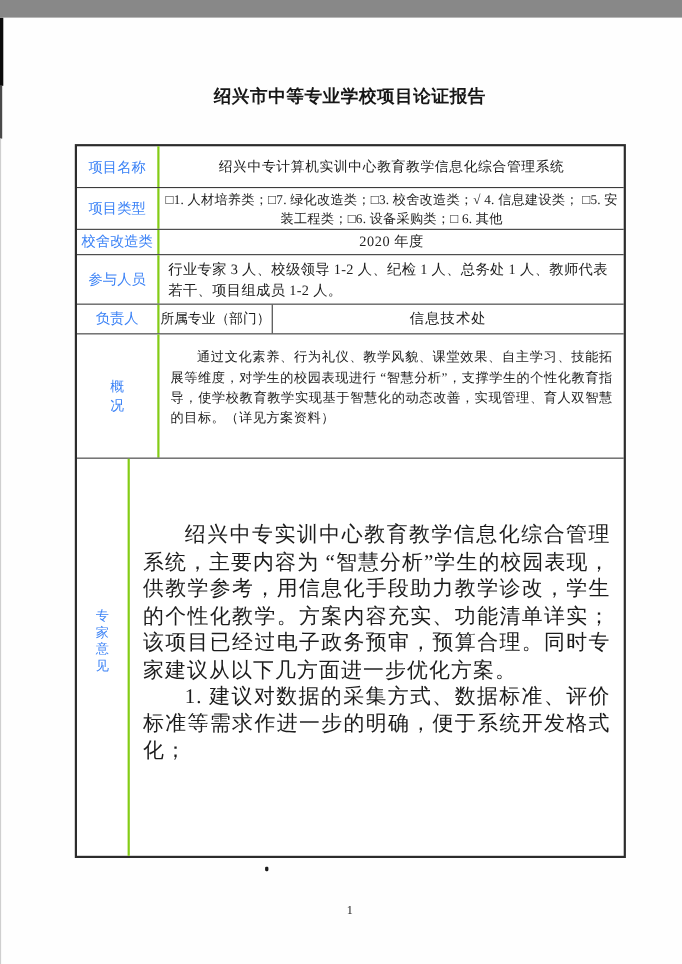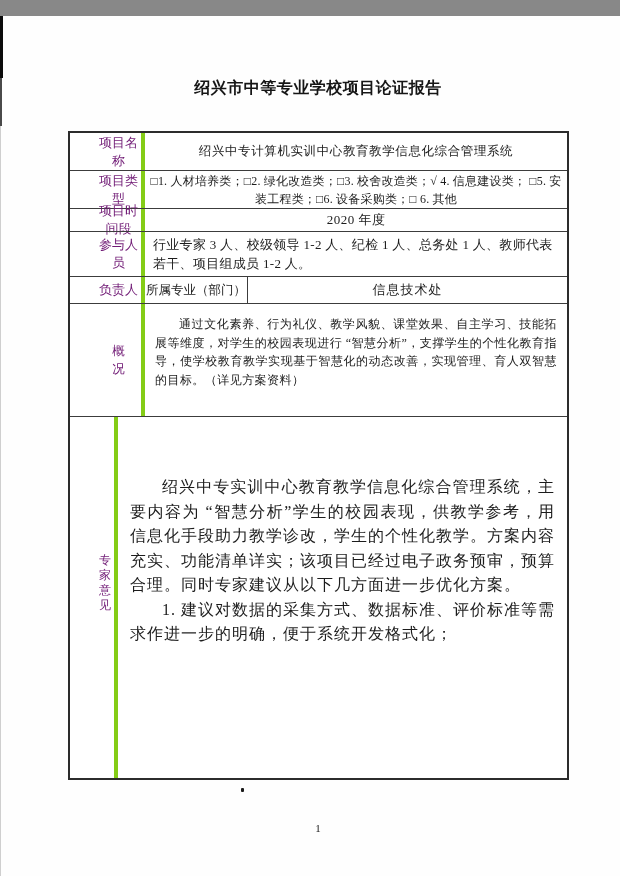--- a/index.html
+++ b/index.html
@@ -24,23 +24,23 @@
     border:2px solid #2c2c2c; box-sizing:border-box;
     display:flex; flex-direction:column; background:#fff;
   }
   .row{display:flex; border-top:1px solid #3c3c3c; box-sizing:border-box;}
   .row:first-child{border-top:none;}
   .r1{height:37px;} .r2{height:38px;} .r3{height:23px;}
   .r4{height:45px;} .r5{height:27px;} .r6{height:113px;}
   .r7{flex:1; min-height:0;}
 
   .lbl{
-    width:75px; flex:0 0 75px; border-right:4px solid #84cc16; box-sizing:border-box;
+    width:75px; flex:0 0 75px; border-right:2px solid #84cc16; box-sizing:border-box;
     display:flex; align-items:center; justify-content:center;
-    font-size:13px; color:#701a75; text-align:center;padding-left:26px;
+    font-size:13px; color:#3b82f6; text-align:center;
   }
   .lbl-narrow{width:48px; flex:0 0 48px;}
   .vlabel{word-break:break-all; text-align:center;}
   .vlabel-2{width:15px; line-height:18px; font-size:12.5px;}
   .vlabel-4{width:14px; line-height:15px; font-size:12px; margin-top:-30px;}
 
   .cell{flex:1; min-width:0; box-sizing:border-box;}
   .c-center{display:flex; align-items:center; justify-content:center; text-align:center;}
 
   .v-name{font-size:12.5px; letter-spacing:0.6px;}
@@ -51,21 +51,21 @@
   .c-mid{flex:0 0 129px; border-right:1px solid #3c3c3c; font-size:13px; letter-spacing:0.5px;}
   .c-dept-lbl{flex:0 0 103px; border-right:1px solid #3c3c3c; font-size:12.5px;}
   .c-dept{font-size:13px; letter-spacing:1px;}
 
   .v-overview{
     padding:11px 10px 0 10px; font-size:12px; line-height:18.5px;
     letter-spacing:0.45px; text-align:justify;
   }
   .v-overview p{margin:0; text-indent:2em;}
 
-  .v-expert{padding:58px 12px 0 12px; font-size:16px; line-height:24.5px; letter-spacing:1px; text-align:justify;}
+  .v-expert{padding:58px 12px 0 12px; font-size:19px; line-height:24.5px; letter-spacing:1px; text-align:justify;}
   .v-expert p{margin:0; text-indent:2em;}
 
   .scan-speck{position:absolute; left:241px; top:772px; width:3px; height:4px; background:#1a1a1a; border-radius:1px;}
   .page-num{position:absolute; top:806px; left:0; width:636px; text-align:center; font-size:11px; color:#222;}
 </style>
 </head>
 <body>
 
 <div class="page">
 
@@ -77,25 +77,25 @@
 
   <div class="form">
 
     <div class="row r1">
       <div class="lbl">项目名称</div>
       <div class="cell c-center v-name">绍兴中专计算机实训中心教育教学信息化综合管理系统</div>
     </div>
 
     <div class="row r2">
       <div class="lbl">项目类型</div>
-      <div class="cell v-type"><span class="mark">□</span><span>1. 人材培养类；</span><span class="mark">□</span><span>2. 绿化改造类；</span><span class="mark">□</span><span>3. 校舍改造类；</span><span class="mark">√</span><span> 4. 信息建设类；  </span><span class="mark">□</span><span>5. 安装工程类；</span><span class="mark">□</span><span>6. 设备采购类；</span><span class="mark">□</span><span> 6. 其他</span></div>
+      <div class="cell v-type"><span class="mark">□</span><span>1. 人材培养类；</span><span class="mark">□</span><span>7. 绿化改造类；</span><span class="mark">□</span><span>3. 校舍改造类；</span><span class="mark">√</span><span> 4. 信息建设类；  </span><span class="mark">□</span><span>5. 安装工程类；</span><span class="mark">□</span><span>6. 设备采购类；</span><span class="mark">□</span><span> 6. 其他</span></div>
     </div>
 
     <div class="row r3">
-      <div class="lbl">项目时间段</div>
+      <div class="lbl">校舍改造类</div>
       <div class="cell c-center v-period">2020 年度</div>
     </div>
 
     <div class="row r4">
       <div class="lbl">参与人员</div>
       <div class="cell">
           <span class="v-part">行业专家 3 人、校级领导 1-2 人、纪检 1 人、总务处 1 人、教师代表若干、项目组成员 1-2 人。</span>
         </div>
     </div>
 

